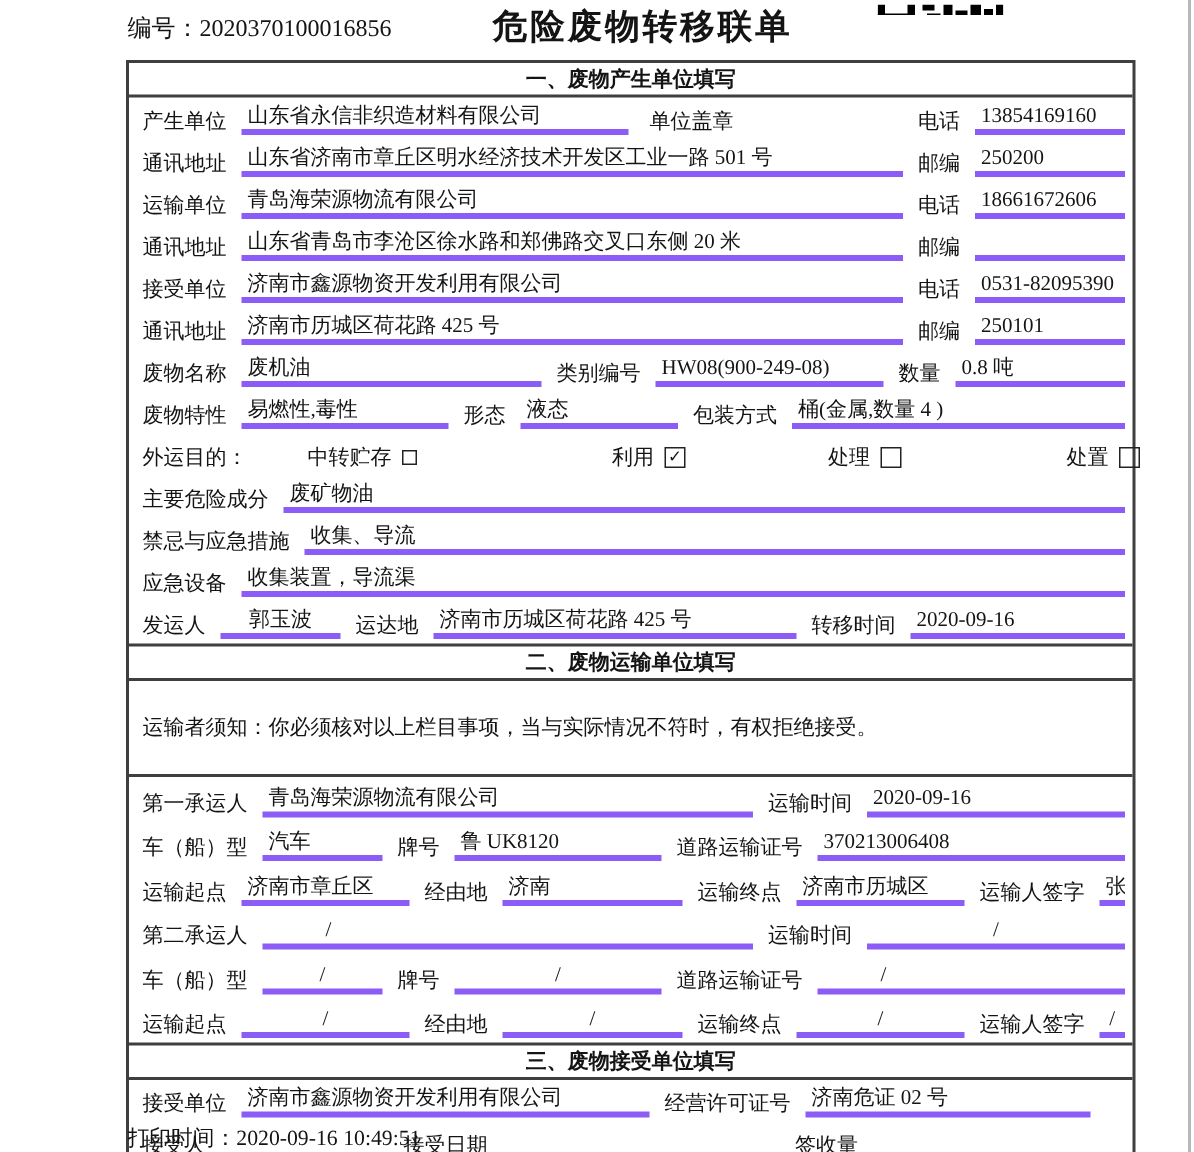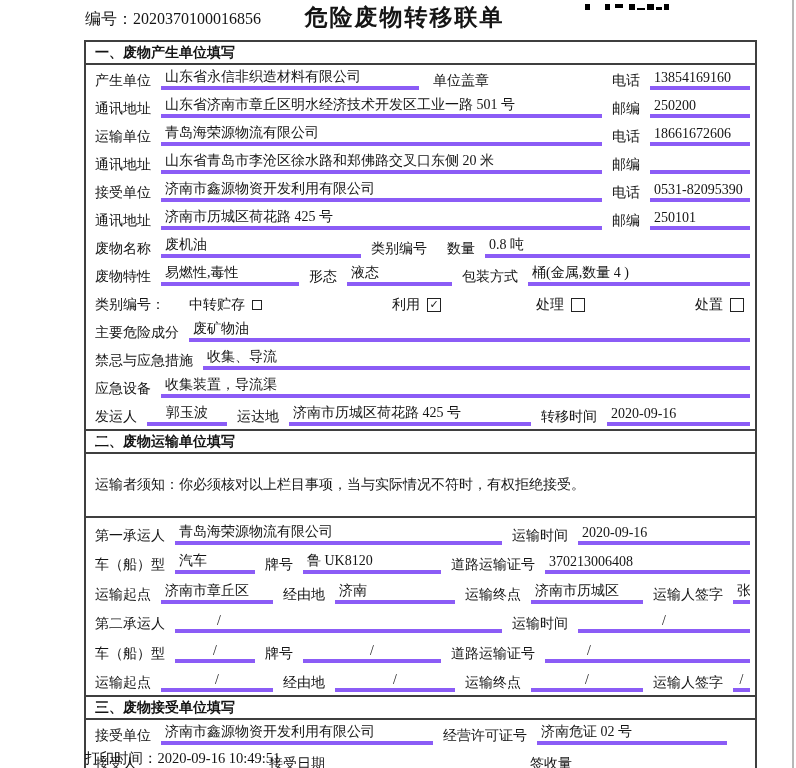--- a/index.html
+++ b/index.html
@@ -3,36 +3,36 @@
 <meta charset="utf-8">
 <style>
   html,body{margin:0;padding:0;}
   body{
     width:796px;height:768px;background:#ffffff;color:#141414;
     font-family:"Liberation Serif","DejaVu Serif",serif;
     position:relative;overflow:hidden;
   }
   .serial{position:absolute;left:85px;top:9px;font-size:16px;white-space:nowrap;}
   .doc-title{
-    position:absolute;left:68px;top:2px;width:673px;text-align:center;
+    position:absolute;left:92px;top:2px;width:673px;text-align:center;
     font-family:"Liberation Sans","DejaVu Sans",sans-serif;
     font-weight:bold;font-size:23px;letter-spacing:2px;
   }
   .qr-frag{position:absolute;left:585px;top:0;width:84px;height:10px;overflow:hidden;}
   .edge-line{position:absolute;top:0;right:2px;width:2px;height:768px;background:#b8b8b8;}
 
   .form{
     position:absolute;left:84px;top:40px;width:673px;box-sizing:border-box;
     border:2px solid #3f3f3f;background:#fff;
   }
   .sec-h{
     height:21px;line-height:21px;padding:0 9px;
     font-family:"Liberation Sans","DejaVu Sans",sans-serif;
     font-weight:bold;font-size:14px;
-    border-bottom:2px solid #3f3f3f;white-space:nowrap;
+    border-bottom:2px solid #3f3f3f;white-space:nowrap;text-align:center;
   }
   .bt{border-top:2px solid #3f3f3f;}
   .notice{
     height:30px;display:flex;align-items:center;padding:16px 9px;
     font-size:14px;border-bottom:2px solid #3f3f3f;white-space:nowrap;
   }
   .r{
     display:flex;align-items:flex-end;height:25px;
     padding:0 5px 3px 9px;font-size:14px;white-space:nowrap;
   }
@@ -52,21 +52,21 @@
   .w185{width:185px}.w190{width:190px}.w200{width:200px}.w240{width:242px}
   .w258{width:258px}.w270{width:272px}
   .opt{display:flex;align-items:center;flex:none;}
   .olbl{margin-right:7px;}
   .cb{
     flex:none;width:12px;height:12px;border:1px solid #222;
     font-size:11px;line-height:12px;text-align:center;margin-bottom:1px;
     font-family:"DejaVu Sans",sans-serif;
   }
   .cb-sm{width:8px;height:8px;line-height:8px;font-size:8px;}
-  .ml30{margin-left:14px}.ml130{margin-left:130px}.ml95{margin-left:95px}
+  .ml30{margin-left:30px}.ml130{margin-left:130px}.ml95{margin-left:95px}
   .ml110{margin-left:110px}.ml14{margin-left:14px}
   .print-time{position:absolute;left:85px;top:749px;font-size:14.5px;white-space:nowrap;}
 </style>
 </head>
 <body>
 
 <div class="serial"><span>编号：</span><span>2020370100016856</span></div>
 
 <div class="doc-title">危险废物转移联单</div>
 
@@ -133,35 +133,36 @@
       <span class="l">通讯地址</span>
       <span class="v f">济南市历城区荷花路 425 号</span>
       <span class="l2">邮编</span>
       <span class="v w96">250101</span>
     </div>
 
     <div class="r">
       <span class="l">废物名称</span>
       <span class="v w200">废机油</span>
       <span class="l2">类别编号</span>
+      <span class="v w150">HW08(900-249-08)</span>
       <span class="l2">数量</span>
       <span class="v f">0.8 吨</span>
     </div>
 
     <div class="r">
       <span class="l">废物特性</span>
       <span class="v w135">易燃性,毒性</span>
       <span class="l2">形态</span>
       <span class="v w105">液态</span>
       <span class="l2">包装方式</span>
       <span class="v f">桶(金属,数量  4 )</span>
     </div>
 
     <div class="r">
-      <span class="l">类别编号：</span>
+      <span class="l">外运目的：</span>
       <span class="opt ml30">
         <span class="olbl">中转贮存</span>
         <span class="cb cb-sm"></span>
       </span>
       <span class="opt ml130">
         <span class="olbl">利用</span>
         <span class="cb">✓</span>
       </span>
       <span class="opt ml95">
         <span class="olbl">处理</span>

